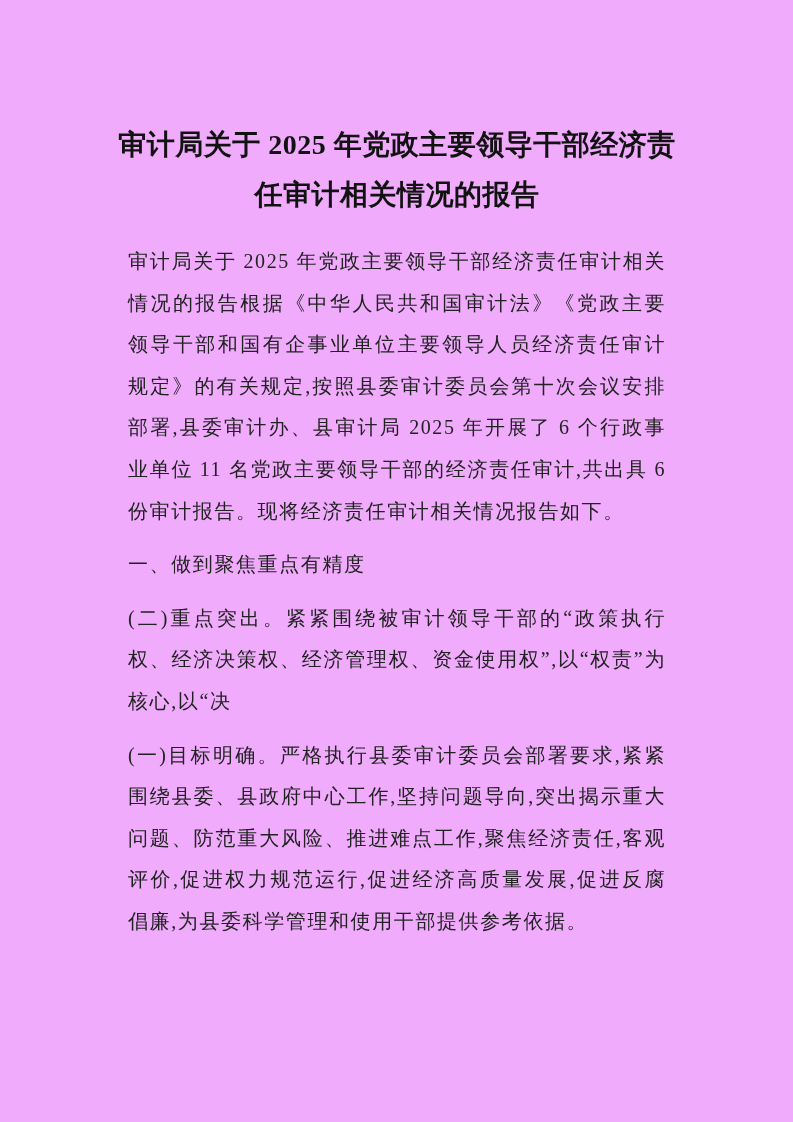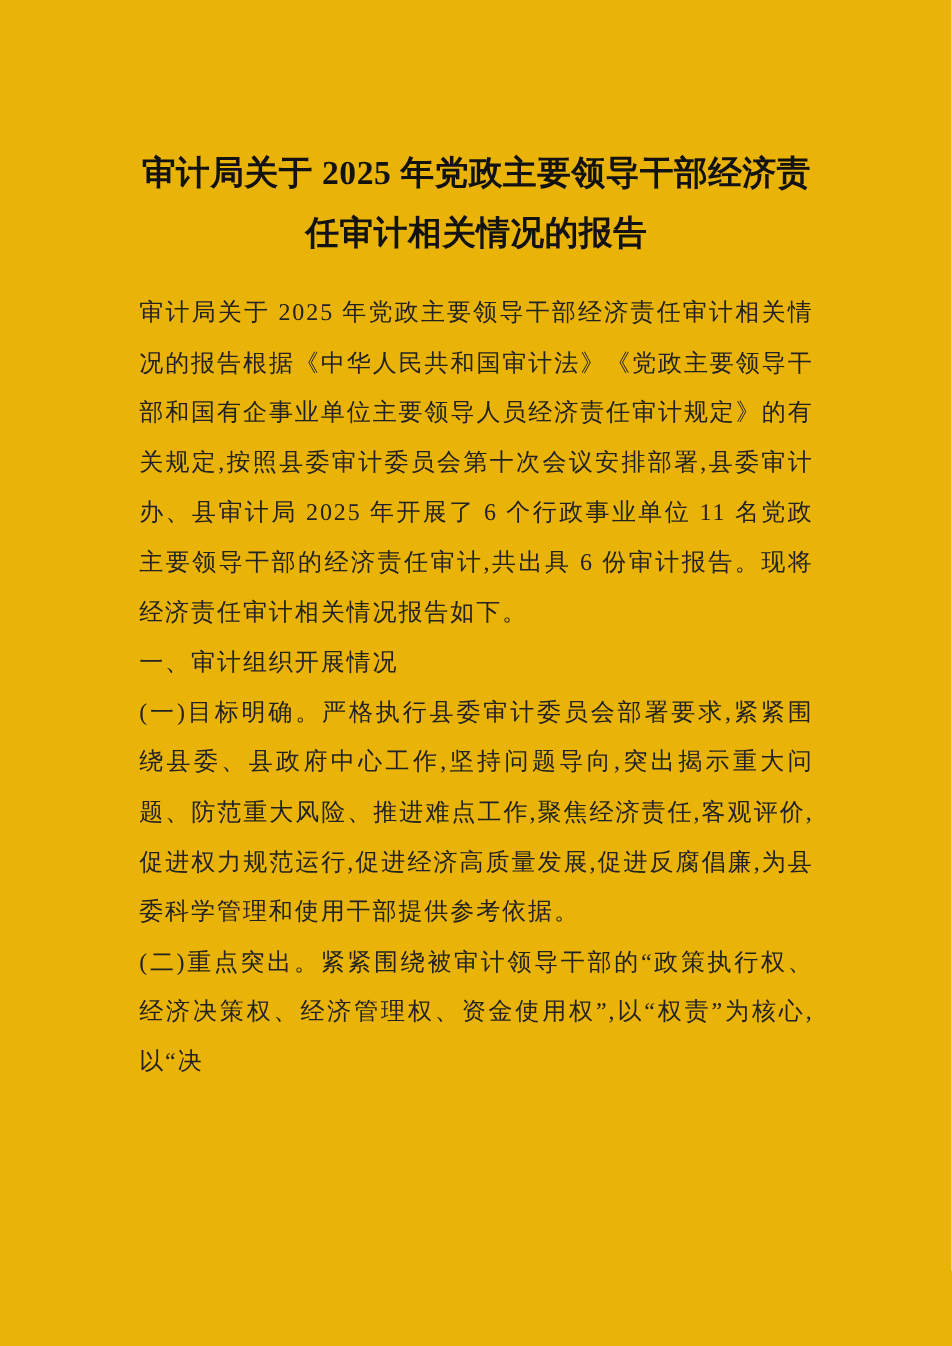--- a/index.html
+++ b/index.html
@@ -11,51 +11,51 @@
     width: 793px;
     height: 1122px;
     overflow: hidden;
     font-family: "Liberation Serif", serif;
   }
   .page {
     box-sizing: border-box;
     width: 793px;
     height: 1122px;
     padding: 120px 115px 0 116px;
-    background: #eab308;
+    background: #f0abfc;
   }
   .doc-title {
     margin: 0 0 21px 0;
     font-family: "Liberation Serif", serif;
     font-size: 28px;
     font-weight: 700;
     line-height: 50px;
     text-align: center;
     color: #121212;
     letter-spacing: 0.5px;
   }
   .doc-para {
-    margin: 0;
+    margin: 12px;
     font-family: "Liberation Serif", serif;
     font-size: 20px;
     font-weight: 400;
     line-height: 41.6px;
     letter-spacing: 1.6px;
     text-align: justify;
     text-justify: inter-character;
     color: #222222;
   }
 </style>
 </head>
 <body>
 
 <div class="page">
   <h1 class="doc-title">审计局关于 2025 年党政主要领导干部经济责任审计相关情况的报告</h1>
 
   <p class="doc-para">审计局关于 2025 年党政主要领导干部经济责任审计相关情况的报告根据《中华人民共和国审计法》《党政主要领导干部和国有企事业单位主要领导人员经济责任审计规定》的有关规定,按照县委审计委员会第十次会议安排部署,县委审计办、县审计局 2025 年开展了 6 个行政事业单位 11 名党政主要领导干部的经济责任审计,共出具 6 份审计报告。现将经济责任审计相关情况报告如下。</p>
 
-  <p class="doc-para">一、审计组织开展情况</p>
+  <p class="doc-para">一、做到聚焦重点有精度</p>
 
 
+  <p class="doc-para">(二)重点突出。紧紧围绕被审计领导干部的“政策执行权、经济决策权、经济管理权、资金使用权”,以“权责”为核心,以“决</p>
+
   <p class="doc-para">(一)目标明确。严格执行县委审计委员会部署要求,紧紧围绕县委、县政府中心工作,坚持问题导向,突出揭示重大问题、防范重大风险、推进难点工作,聚焦经济责任,客观评价,促进权力规范运行,促进经济高质量发展,促进反腐倡廉,为县委科学管理和使用干部提供参考依据。</p>
-
-  <p class="doc-para">(二)重点突出。紧紧围绕被审计领导干部的“政策执行权、经济决策权、经济管理权、资金使用权”,以“权责”为核心,以“决</p>
 </div>
 
 </body></html>

